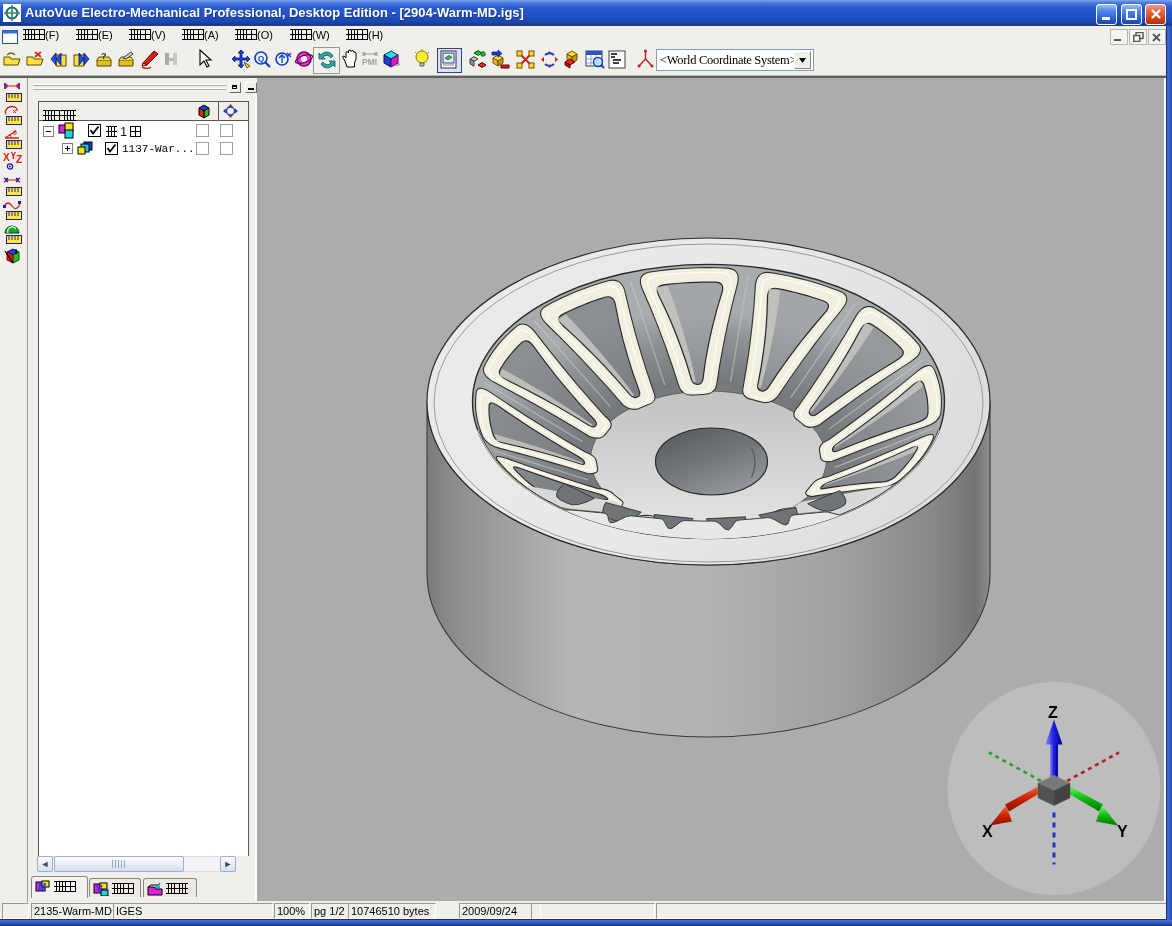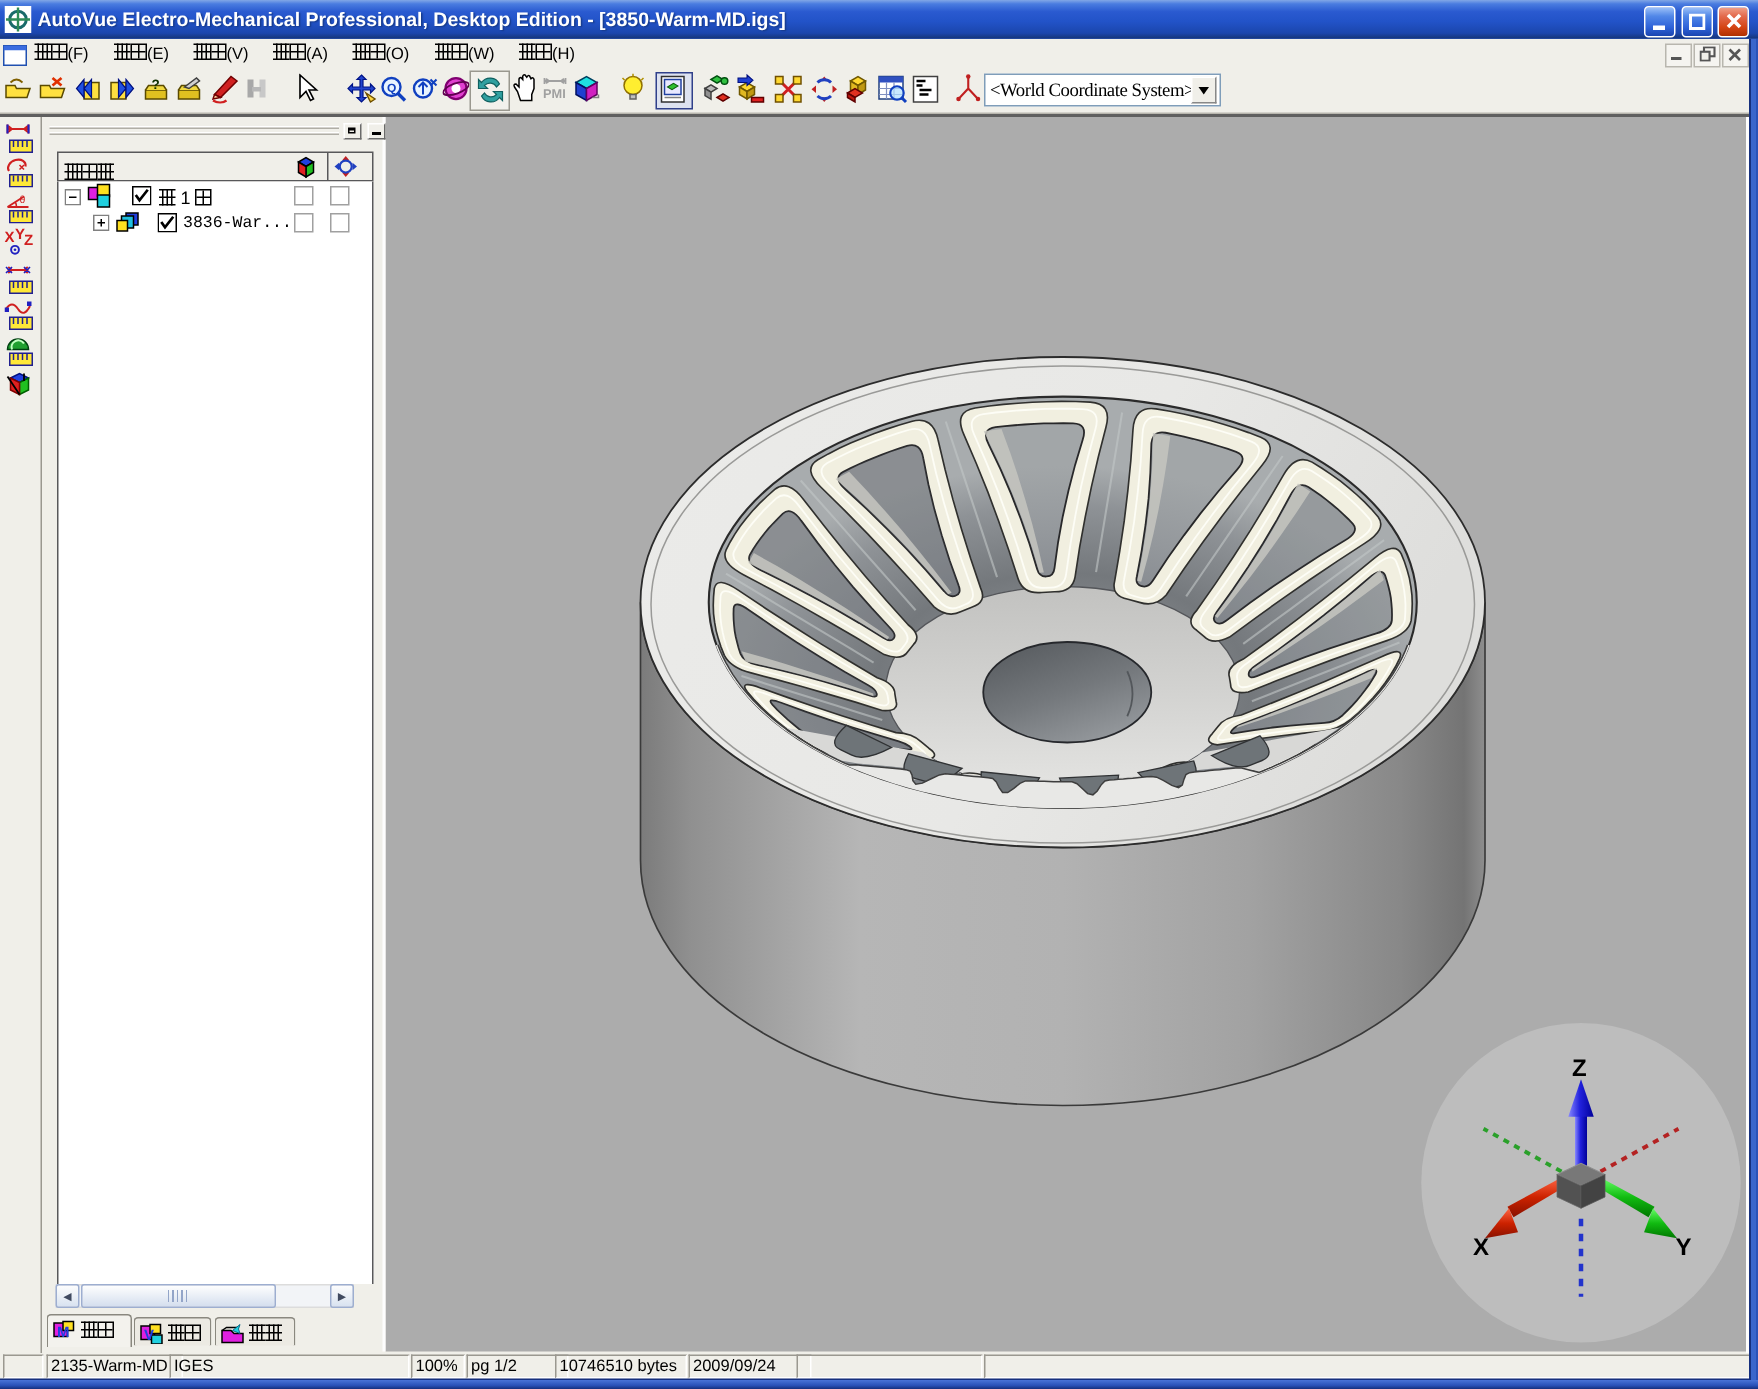--- a/index.html
+++ b/index.html
@@ -6,21 +6,21 @@
 .kj{display:inline-block;width:11px;height:11px;position:relative;vertical-align:-1px;background:linear-gradient(#000,#000) 0 0/11px 1px no-repeat,linear-gradient(#000,#000) 0 5px/11px 1px no-repeat,linear-gradient(#000,#000) 0 10px/11px 1px no-repeat,linear-gradient(#000,#000) 2px 0/1px 11px no-repeat,linear-gradient(#000,#000) 8px 0/1px 11px no-repeat,linear-gradient(#000,#000) 5px 0/1px 11px no-repeat}
 .k2{display:inline-block;width:11px;height:11px;position:relative;vertical-align:-1px;border:1px solid #000;background:linear-gradient(#000,#000) 0 4px/9px 1px no-repeat,linear-gradient(#000,#000) 4px 0/1px 9px no-repeat}
 .cell{position:absolute;top:903px;height:16px;border:1px solid;border-color:#9a9890 #fff #fff #9a9890;font-size:11px;color:#000;padding:1px 2px;white-space:nowrap;overflow:hidden}
 </style></head><body>
 <div class="abs" style="left:0;top:0;width:1172px;height:26px;background:linear-gradient(#82a7e6 0%,#4a7ce0 10%,#2a5ad0 30%,#2253c8 55%,#1b46ad 85%,#16377f 97%,#2a52b0 100%)"></div>
 <svg class="abs" style="left:3px;top:4px" width="18" height="18">
     <rect x="0" y="0" width="18" height="18" fill="#fff"></rect>
     <circle cx="9" cy="9" r="5.5" fill="none" stroke="#1a6b6b" stroke-width="2"></circle>
     <path d="M9 1v16M1 9h16" stroke="#2e8b57" stroke-width="1.6"></path>
   </svg>
-<div class="abs" style="left:25px;top:5px;font-size:13px;font-weight:bold;color:#fff;text-shadow:1px 1px 1px #163a8a">AutoVue Electro-Mechanical Professional, Desktop Edition - [3850-Warm-MD.igs]</div>
+<div class="abs" style="left:25px;top:5px;font-size:13px;font-weight:bold;color:#fff;text-shadow:1px 1px 1px #163a8a">AutoVue Electro-Mechanical Professional, Desktop Edition - [2904-Warm-MD.igs]</div>
 <div class="abs" style="left:1096px;top:4px;width:21px;height:21px;border-radius:3px;border:1px solid #fff;background:linear-gradient(#9cc0f8 0%,#5288e8 30%,#2e62d8 70%,#1a44b0 100%);color:#fff;font-size:13px;font-weight:bold;text-align:center;line-height:19px"><svg width="11" height="11" style="vertical-align:-2px">
       <rect x="1" y="7" width="8" height="3" fill="#fff"></rect>
     </svg></div>
 <div class="abs" style="left:1121px;top:4px;width:21px;height:21px;border-radius:3px;border:1px solid #fff;background:linear-gradient(#9cc0f8 0%,#5288e8 30%,#2e62d8 70%,#1a44b0 100%);color:#fff;font-size:13px;font-weight:bold;text-align:center;line-height:19px"><svg width="11" height="11" style="vertical-align:-1px">
       <rect x="1" y="1" width="9" height="9" fill="none" stroke="#fff" stroke-width="2"></rect>
     </svg></div>
 <div class="abs" style="left:1145px;top:4px;width:21px;height:21px;border-radius:3px;border:1px solid #fff;background:linear-gradient(#f0a088 0%,#e36b4e 30%,#d44414 70%,#b03000 100%);color:#fff;font-size:13px;font-weight:bold;text-align:center;line-height:19px"><svg width="12" height="12" style="vertical-align:-1px">
       <path d="M2 2 L10 10 M10 2 L2 10" stroke="#fff" stroke-width="2.4"></path>
     </svg></div>
 <div class="abs" style="left:0;top:26px;width:1166px;height:21px;background:#f0efe9"></div>
@@ -306,21 +306,21 @@
   </svg>
 <svg class="abs" style="left:76px;top:140px;" width="18" height="16">
     <rect x="8" y="2" width="8" height="8" fill="#2040e0" stroke="#000"></rect>
     <rect x="5" y="4" width="8" height="8" fill="#20c0e0" stroke="#000"></rect>
     <rect x="2" y="7" width="7" height="7" fill="#ffe020" stroke="#000"></rect>
   </svg>
 <svg class="abs" style="left:105px;top:142px;" width="13" height="13">
     <rect x="0.5" y="0.5" width="12" height="12" fill="#fff" stroke="#000"></rect>
     <path d="M2.5 6 L5 9.5 L10.5 2.5" fill="none" stroke="#000" stroke-width="1.8"></path>
   </svg>
-<div class="abs" style="left:122px;top:143px;font-size:11px;font-family:'Liberation Mono',monospace">3836-War...</div>
+<div class="abs" style="left:122px;top:143px;font-size:11px;font-family:'Liberation Mono',monospace">1137-War...</div>
 <div class="abs" style="left:196px;top:142px;width:13px;height:13px;background:#fff;border:1px solid #a0a0a0"></div>
 <div class="abs" style="left:220px;top:142px;width:13px;height:13px;background:#fff;border:1px solid #a0a0a0"></div>
 <div class="abs" style="left:37px;top:856px;width:199px;height:16px;background:#f2f4f7;border:1px solid #dcdcdc"></div>
 <div class="abs" style="left:37px;top:856px;width:16px;height:16px;background:linear-gradient(#fdfdfd,#d8e2f0);border:1px solid #9daed0;border-radius:2px;text-align:center;font-size:9px;line-height:14px;color:#404a60;font-weight:bold">◄</div>
 <div class="abs" style="left:220px;top:856px;width:16px;height:16px;background:linear-gradient(#fdfdfd,#d8e2f0);border:1px solid #9daed0;border-radius:2px;text-align:center;font-size:9px;line-height:14px;color:#404a60;font-weight:bold">►</div>
 <div class="abs" style="left:54px;top:856px;width:130px;height:16px;background:linear-gradient(#fefefe,#d4deee);border:1px solid #9daed0;border-radius:2px"></div>
 <div class="abs" style="left:112px;top:860px;width:14px;height:8px;background:repeating-linear-gradient(90deg,#93a5c8 0 1px,transparent 1px 3px)"></div>
 <div class="abs" style="left:31px;top:876px;width:57px;height:22px;background:#f3f2ed;border:1px solid #8a887f;border-bottom:none;border-radius:3px 3px 0 0"></div>
 <svg class="abs" style="left:35px;top:880px;" width="17" height="14">
     <rect x="1" y="2" width="9" height="9" fill="#e020e0" stroke="#000"></rect>
@@ -493,19 +493,19 @@
     <text x="791.0" y="639.5" font-family="Liberation Sans" font-size="16" font-weight="bold" fill="#000">Z</text>
     <text x="725.0" y="758.5" font-family="Liberation Sans" font-size="16" font-weight="bold" fill="#000">X</text>
     <text x="860.0" y="758.5" font-family="Liberation Sans" font-size="16" font-weight="bold" fill="#000">Y</text>
   </svg>
 <div class="abs" style="left:0;top:902px;width:1172px;height:18px;background:#f0efe9"></div>
 <div class="cell" style="left:2px;width:27px"></div>
 <div class="cell" style="left:31px;width:91px">2135-Warm-MD</div>
 <div class="cell" style="left:113px;width:160px">IGES</div>
 <div class="cell" style="left:274px;width:36px">100%</div>
 <div class="cell" style="left:311px;width:68px">pg 1/2</div>
-<div class="cell" style="left:370px;width:88px">10746510 bytes</div>
+<div class="cell" style="left:348px;width:88px">10746510 bytes</div>
 <div class="cell" style="left:459px;width:82px">2009/09/24</div>
 <div class="cell" style="left:531px;width:124px"></div>
 <div class="cell" style="left:656px;width:512px"></div>
 <div class="abs" style="left:0;top:919px;width:1172px;height:1px;background:#16307e"></div>
 <div class="abs" style="left:0;top:920px;width:1172px;height:6px;background:linear-gradient(#4a74d8,#2a52b8 60%,#16307e)"></div>
 <div class="abs" style="left:1164px;top:78px;width:2px;height:824px;background:#fdfdfd"></div>
 <div class="abs" style="left:1166px;top:26px;width:6px;height:894px;background:linear-gradient(90deg,#16307e 0 1.5px,#3a66cc 1.5px 4.5px,#2a52b8 4.5px)"></div>
 </body></html>

